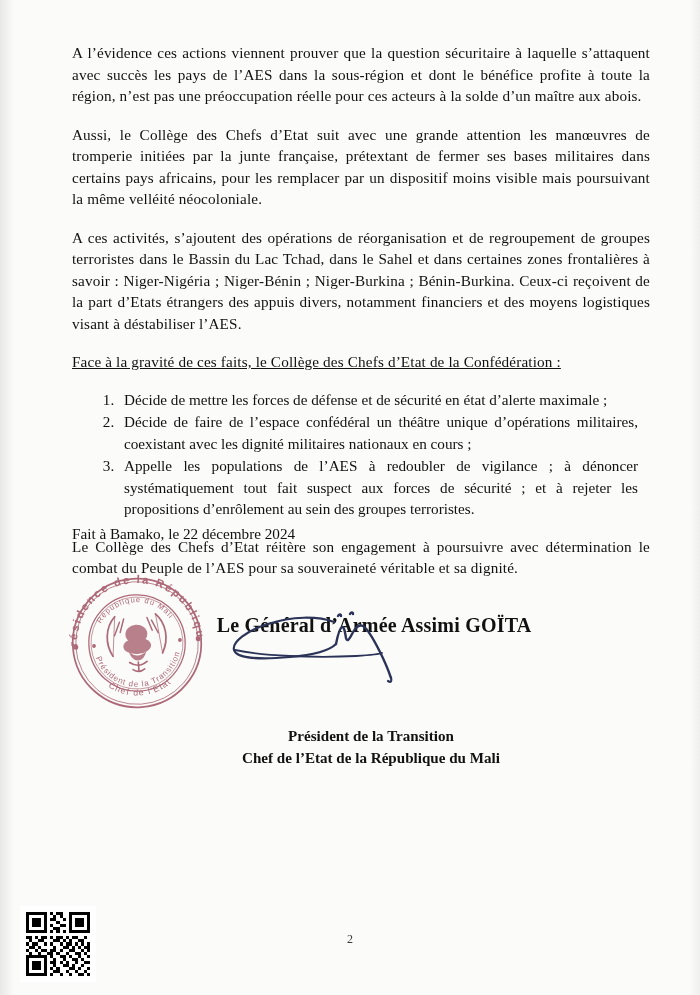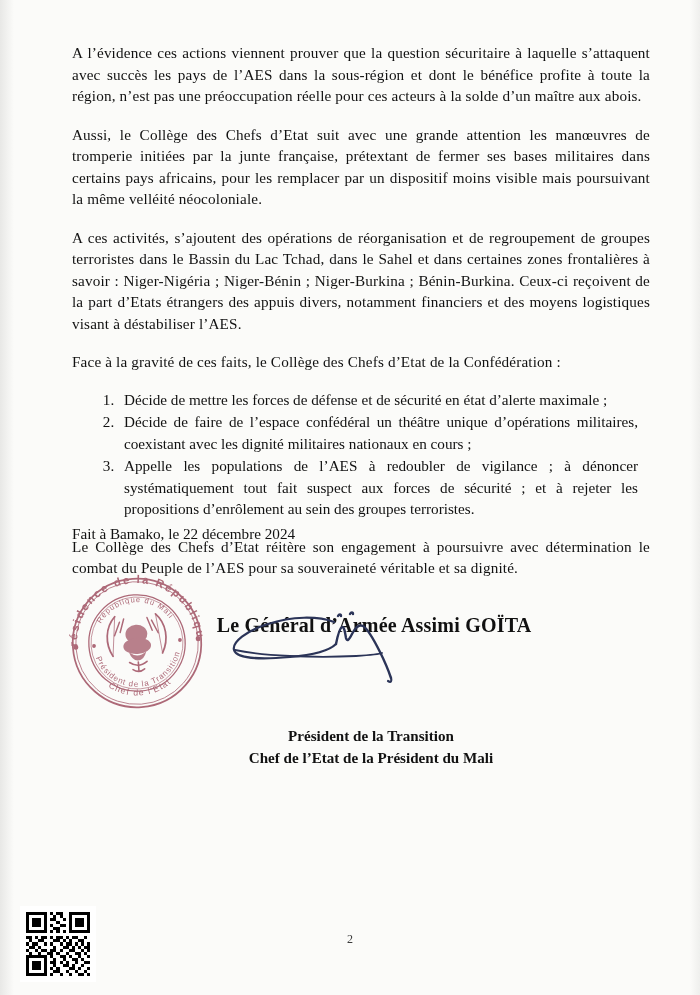--- a/index.html
+++ b/index.html
@@ -43,21 +43,21 @@
   }
 
   p.para {
     margin: 0 0 17px 0;
     font-size: 15.2px;
     line-height: 21.5px;
     text-align: justify;
     text-justify: inter-word;
     letter-spacing: 0.01em;
   }
-  p.para.last-of-block { margin-bottom: 16px; }
+  p.para.last-of-block { margin-bottom: 16px; text-decoration: underline; }
 
   ol.decisions {
     margin: 4px 12px 16px 0;
     padding-left: 46px;
     font-size: 15.2px;
     line-height: 21.5px;
   }
   ol.decisions li {
     margin: 0 0 1px 0;
     text-align: justify;
@@ -166,21 +166,21 @@
     </ol>
 
     <p class="para">Le Collège des Chefs d’Etat réitère son engagement à poursuivre avec détermination le combat du Peuple de l’AES pour sa souveraineté véritable et sa dignité.</p>
 
     <div class="datecity">Fait à Bamako, le 22 décembre 2024</div>
 
     <div class="general-name">Le Général d’Armée Assimi GOÏTA</div>
 
     <div class="titles">
       <div>Président de la Transition</div>
-      <div>Chef de l’Etat de la Président du Mali</div>
+      <div>Chef de l’Etat de la République du Mali</div>
     </div>
 
   </div>
 
   <div class="seal">
     <svg viewBox="0 0 200 200" xmlns="http://www.w3.org/2000/svg">
       <defs>
         <path id="outerArc" d="M 100,100 m -82,0 a 82,82 0 1,1 164,0" fill="none"></path>
         <path id="outerArcBottom" d="M 100,100 m -72,0 a 72,72 0 1,0 144,0" fill="none"></path>
         <path id="innerArcTop" d="M 100,100 m -56,0 a 56,56 0 1,1 112,0" fill="none"></path>

